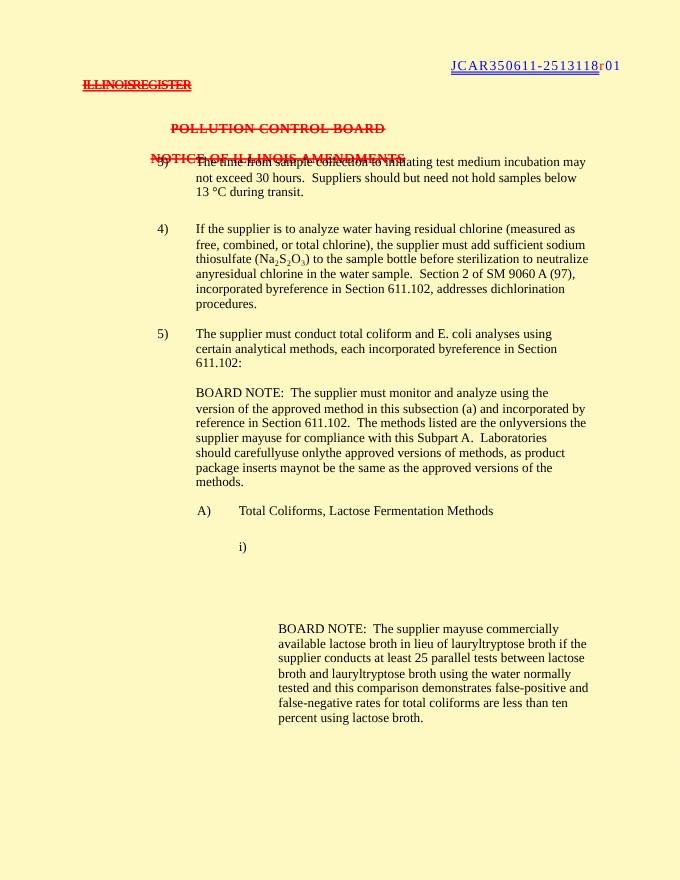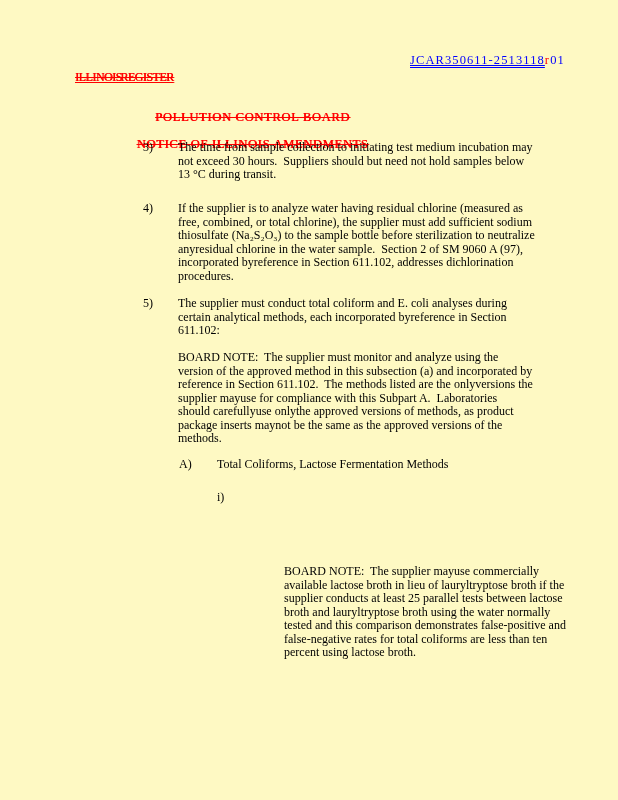--- a/index.html
+++ b/index.html
@@ -67,21 +67,21 @@
   .item-3 .pnum, .item-4 .pnum, .item-5 .pnum { width: 35px; }
 
   .board-note-1 { left: 178px; top: 351px; width: 408px; white-space: pre-wrap; }
 
   .sub-item-a { left: 179px; top: 458px; width: 400px; }
   .sub-item-a .pnum { width: 38px; }
 
   .sub-item-i { left: 217px; top: 491px; width: 360px; }
   .sub-item-i .pnum { width: 36px; }
 
-  .board-note-2 { left: 253px; top: 565px; width: 330px; white-space: pre-wrap; margin-left: 31px; }
+  .board-note-2 { left: 253px; top: 565px; width: 330px; white-space: pre-wrap; }
 </style>
 </head>
 <body>
 
 <div class="page">
 
   <div class="abs red-struck header-left">ILLINOIS REGISTER</div>
 
   <div class="abs header-right">
     <span class="jcar-link">JCAR350611-2513118</span><span class="rev-r">r</span><span class="rev-num">01</span>
@@ -104,21 +104,21 @@
     <div class="ptext">If the supplier is to analyze water having residual chlorine (measured as
 free, combined, or total chlorine), the supplier must add sufficient sodium
 thiosulfate (Na₂S₂O₃) to the sample bottle before sterilization to neutralize
 anyresidual chlorine in the water sample.  Section 2 of SM 9060 A (97),
 incorporated byreference in Section 611.102, addresses dichlorination
 procedures.</div>
   </div>
 
   <div class="abs para item-5">
     <span class="pnum">5)</span>
-    <div class="ptext">The supplier must conduct total coliform and E. coli analyses during
+    <div class="ptext">The supplier must conduct total coliform and E. coli analyses using
 certain analytical methods, each incorporated byreference in Section
 611.102:</div>
   </div>
 
   <div class="abs board-note-1">BOARD NOTE:  The supplier must monitor and analyze using the
 version of the approved method in this subsection (a) and incorporated by
 reference in Section 611.102.  The methods listed are the onlyversions the
 supplier mayuse for compliance with this Subpart A.  Laboratories
 should carefullyuse onlythe approved versions of methods, as product
 package inserts maynot be the same as the approved versions of the

